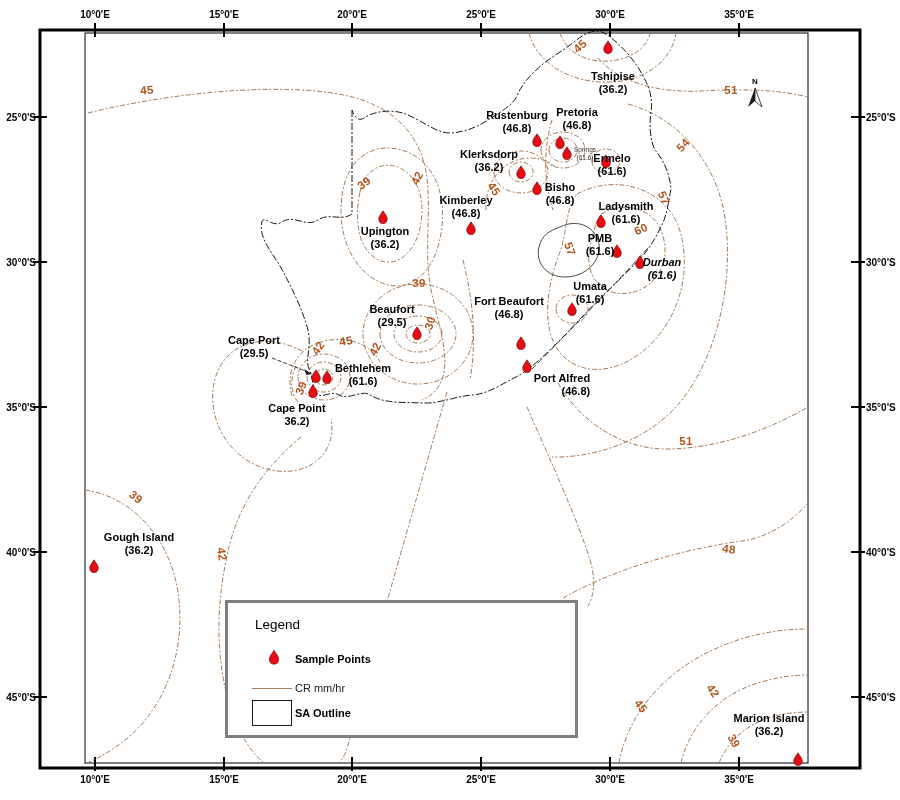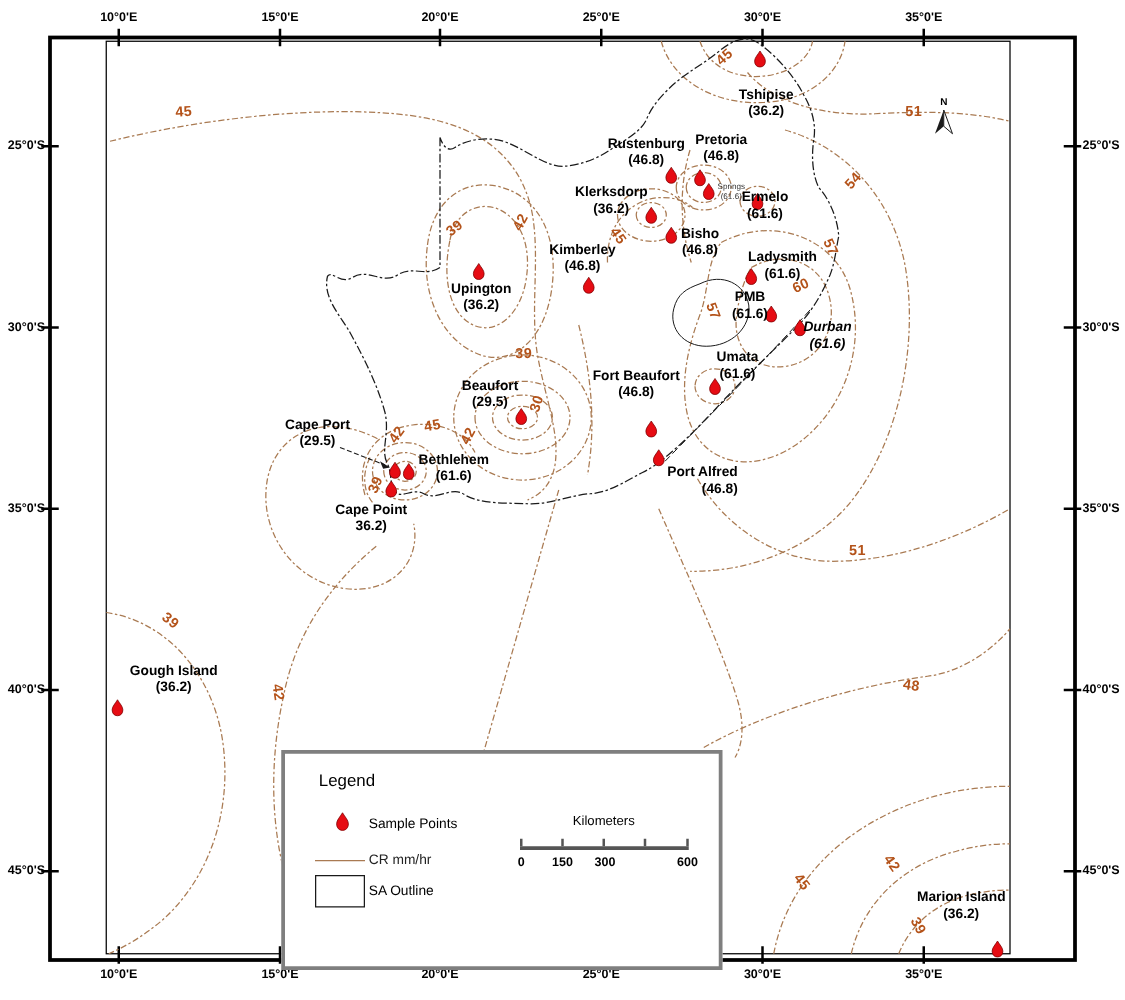--- a/index.html
+++ b/index.html
@@ -17,24 +17,24 @@
           font-size:11px;line-height:1.18;}
   .slabel.small{font-size:6.5px;font-weight:normal;color:#333;}
   .clabel{font-weight:bold;font-size:11.5px;color:#b4531a;letter-spacing:.3px;
           transform:translate(-50%,-50%) rotate(var(--r,0deg));}
   .ax{font-weight:bold;font-size:10px;color:#000;}
   .ax-top{transform:translate(-50%,0);top:9px;}
   .ax-bottom{transform:translate(-50%,0);top:774px;}
   .ax-left{transform:translate(-100%,-50%);left:36px;}
   .ax-right{transform:translate(0,-50%);left:866px;}
   .north-n{font-weight:bold;font-size:8px;transform:translate(-50%,-100%);}
-  #legendbox{position:absolute;left:225px;top:600px;width:353px;height:176px;
+  #legendbox{position:absolute;left:225px;top:600px;width:353px;height:138px;
              background:#fff;border:3px solid #7f7f7f;box-sizing:border-box;}
   #legend-title{position:absolute;left:27px;top:14px;font-size:13.5px;color:#000;}
-  .leg-item-label{position:absolute;font-size:11px;font-weight:normal;color:#000;white-space:nowrap;}
+  .leg-item-label{position:absolute;font-size:11px;font-weight:bold;color:#000;white-space:nowrap;}
   .leg-item-label.plain{font-weight:normal;color:#222;}
   #leg-drop-svg{position:absolute;left:38px;top:44px;}
   #leg-cr-line{position:absolute;left:24px;top:85px;width:40px;height:0;
                border-top:1.2px solid #a97a52;}
   #leg-sa-rect{position:absolute;left:24px;top:97px;width:40px;height:26px;
                border:1px solid #1a1a1a;background:#fff;box-sizing:border-box;}
   #scalebar{position:absolute;left:188px;top:48px;width:135px;height:60px;}
   #sb-title{position:absolute;left:67px;top:0;transform:translateX(-50%);
             font-size:10.5px;color:#000;}
   #sb-bar{position:absolute;left:0;top:26px;width:135px;height:3px;background:#555;}
@@ -312,31 +312,15 @@
       <path class="drop" d="M0,-6.8 C2.1,-3.3 4.7,-0.9 4.7,2.1 C4.7,5.4 2.6,7.3 0,7.3 C-2.6,7.3 -4.7,5.4 -4.7,2.1 C-4.7,-0.9 -2.1,-3.3 0,-6.8 Z"></path>
     </svg>
     <div class="leg-item-label" style="left:67px;top:50px;">Sample Points</div>
 
     <div id="leg-cr-line"></div>
     <div class="leg-item-label plain" style="left:67px;top:79px;">CR mm/hr</div>
 
     <div id="leg-sa-rect"></div>
     <div class="leg-item-label" style="left:67px;top:104px;">SA Outline</div>
 
-    <div id="scalebar">
-      <div id="sb-title">Kilometers</div>
-      <div id="sb-bar">
-        <div class="sb-tick" style="left:0;"></div>
-        <div class="sb-tick" style="left:33px;"></div>
-        <div class="sb-tick" style="left:66px;"></div>
-        <div class="sb-tick" style="left:99px;"></div>
-        <div class="sb-tick" style="left:133px;"></div>
-      </div>
-      <div>
-        <div class="sb-num" style="position: absolute; left: 1px; top: 34px;">0</div>
-          <div class="sb-num" style="position: absolute; left: 34px; top: 34px;">150</div>
-          <div class="sb-num" style="position: absolute; left: 68px; top: 34px;">300</div>
-          <div class="sb-num" style="position: absolute; left: 134px; top: 34px;">600</div>
-      </div>
-    </div>
   </div>
 
 </div>
 
 </body></html>

